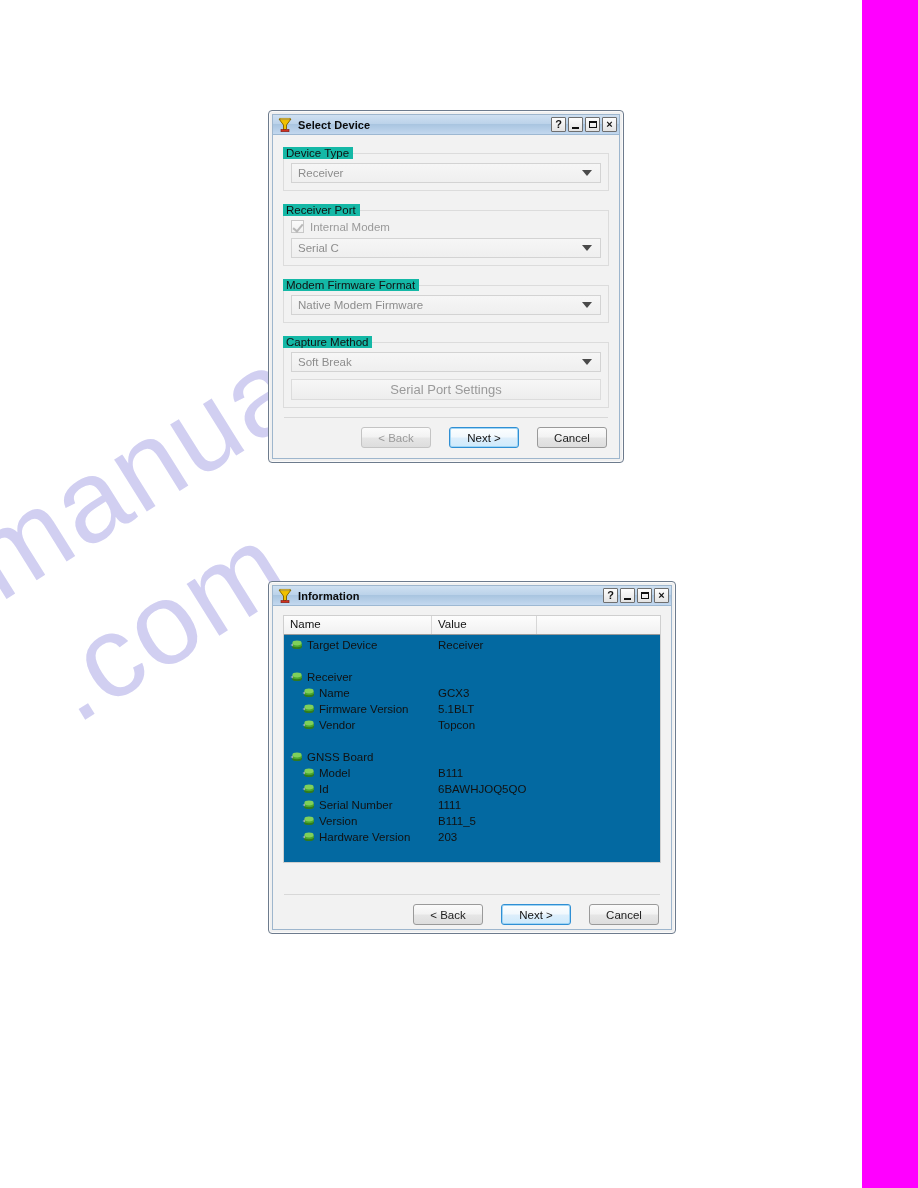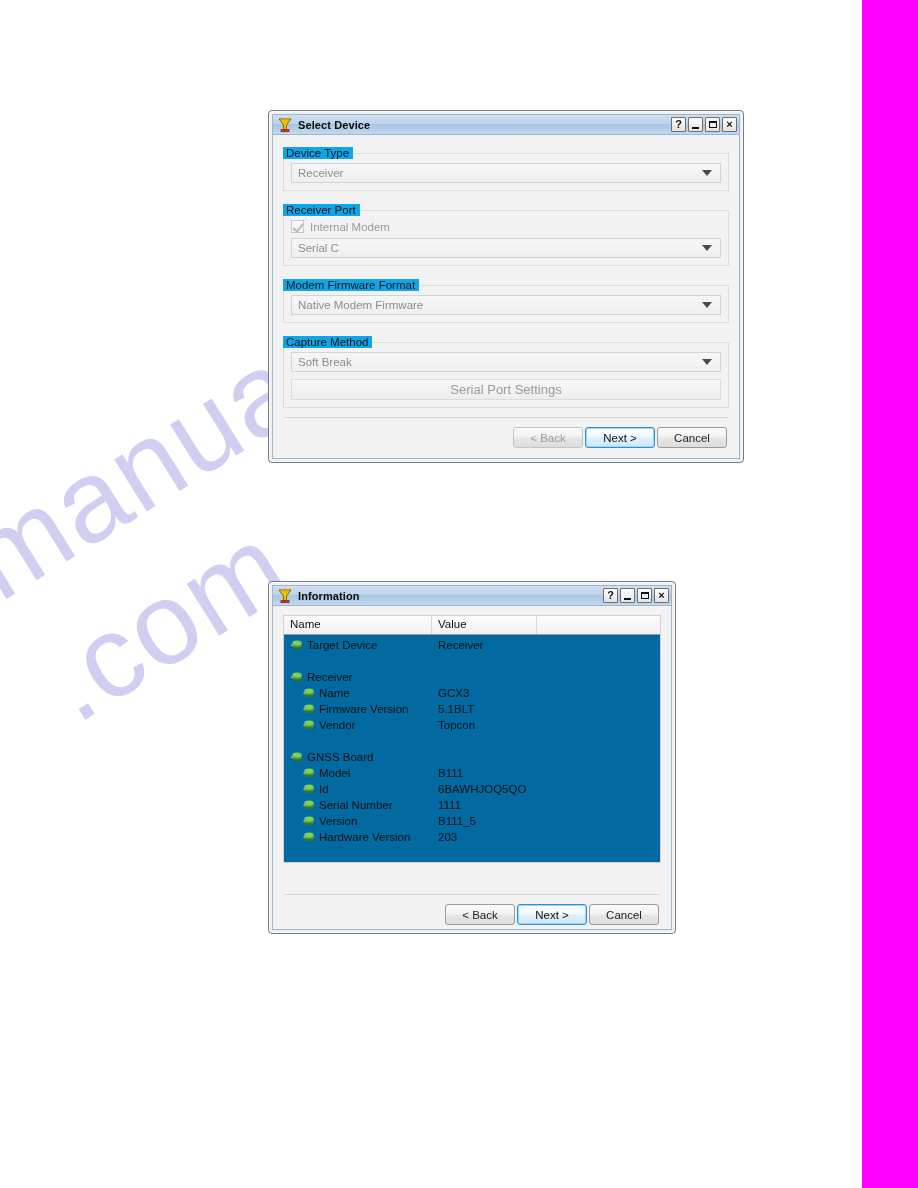--- a/index.html
+++ b/index.html
@@ -134,21 +134,21 @@
   }
 
   
   .group {
     position: relative;
     margin-bottom: 9px;
   }
   .group-label {
     font-size: 11.5px;
     color: #111;
-    background: #0ea5e9;
+    background: #14b8a6;
     padding: 0 4px 0 3px;
     position: relative;
     z-index: 2;
     display: inline-block;
     white-space: nowrap;
   }
   .group-frame {
     border: 1px solid #dcdcdc;
     border-top: none;
     margin-top: -8px;
@@ -230,21 +230,21 @@
   }
 
   
   .hr {
     border-top: 1px solid #d8d8d8;
     margin: 8px 1px 0 1px;
   }
   .footer {
     display: flex;
     justify-content: flex-end;
-    gap: 2px;
+    gap: 18px;
     padding: 9px 2px 0 2px;
   }
   .btn {
     width: 70px;
     height: 21px;
     border: 1px solid #9a9a9a;
     border-radius: 3px;
     background: linear-gradient(to bottom, #fbfbfb 0%, #f2f2f2 48%, #e6e6e6 52%, #dddddd 100%);
     font-size: 11.5px;
     color: #1d1d1d;
@@ -318,21 +318,21 @@
 </style>
 </head>
 <body>
 
 <div class="page">
 
   <div class="watermark">
     <span>manualshive</span><span class="l2">.com</span>
   </div>
 
-  <div class="window" style="left:268px; top:110px; width:476px; height:353px;">
+  <div class="window" style="left:268px; top:110px; width:356px; height:353px;">
     <div class="window-inner">
 
       <div class="titlebar">
         <svg class="title-icon" viewBox="0 0 16 16">
           <path d="M2 2 H14 L9.5 8 V12 L6.5 13.5 V8 Z" fill="#f0c000" stroke="#8a6a00" stroke-width="1"></path>
           <rect x="4" y="12.5" width="8" height="2.2" fill="#d03020" stroke="#7a1a10" stroke-width=".6"></rect>
           <rect x="3" y="1.2" width="10" height="1.6" fill="#ffe066" stroke="#8a6a00" stroke-width=".5"></rect>
         </svg>
         <div class="title-text">Select Device</div>
         <div class="win-buttons">

